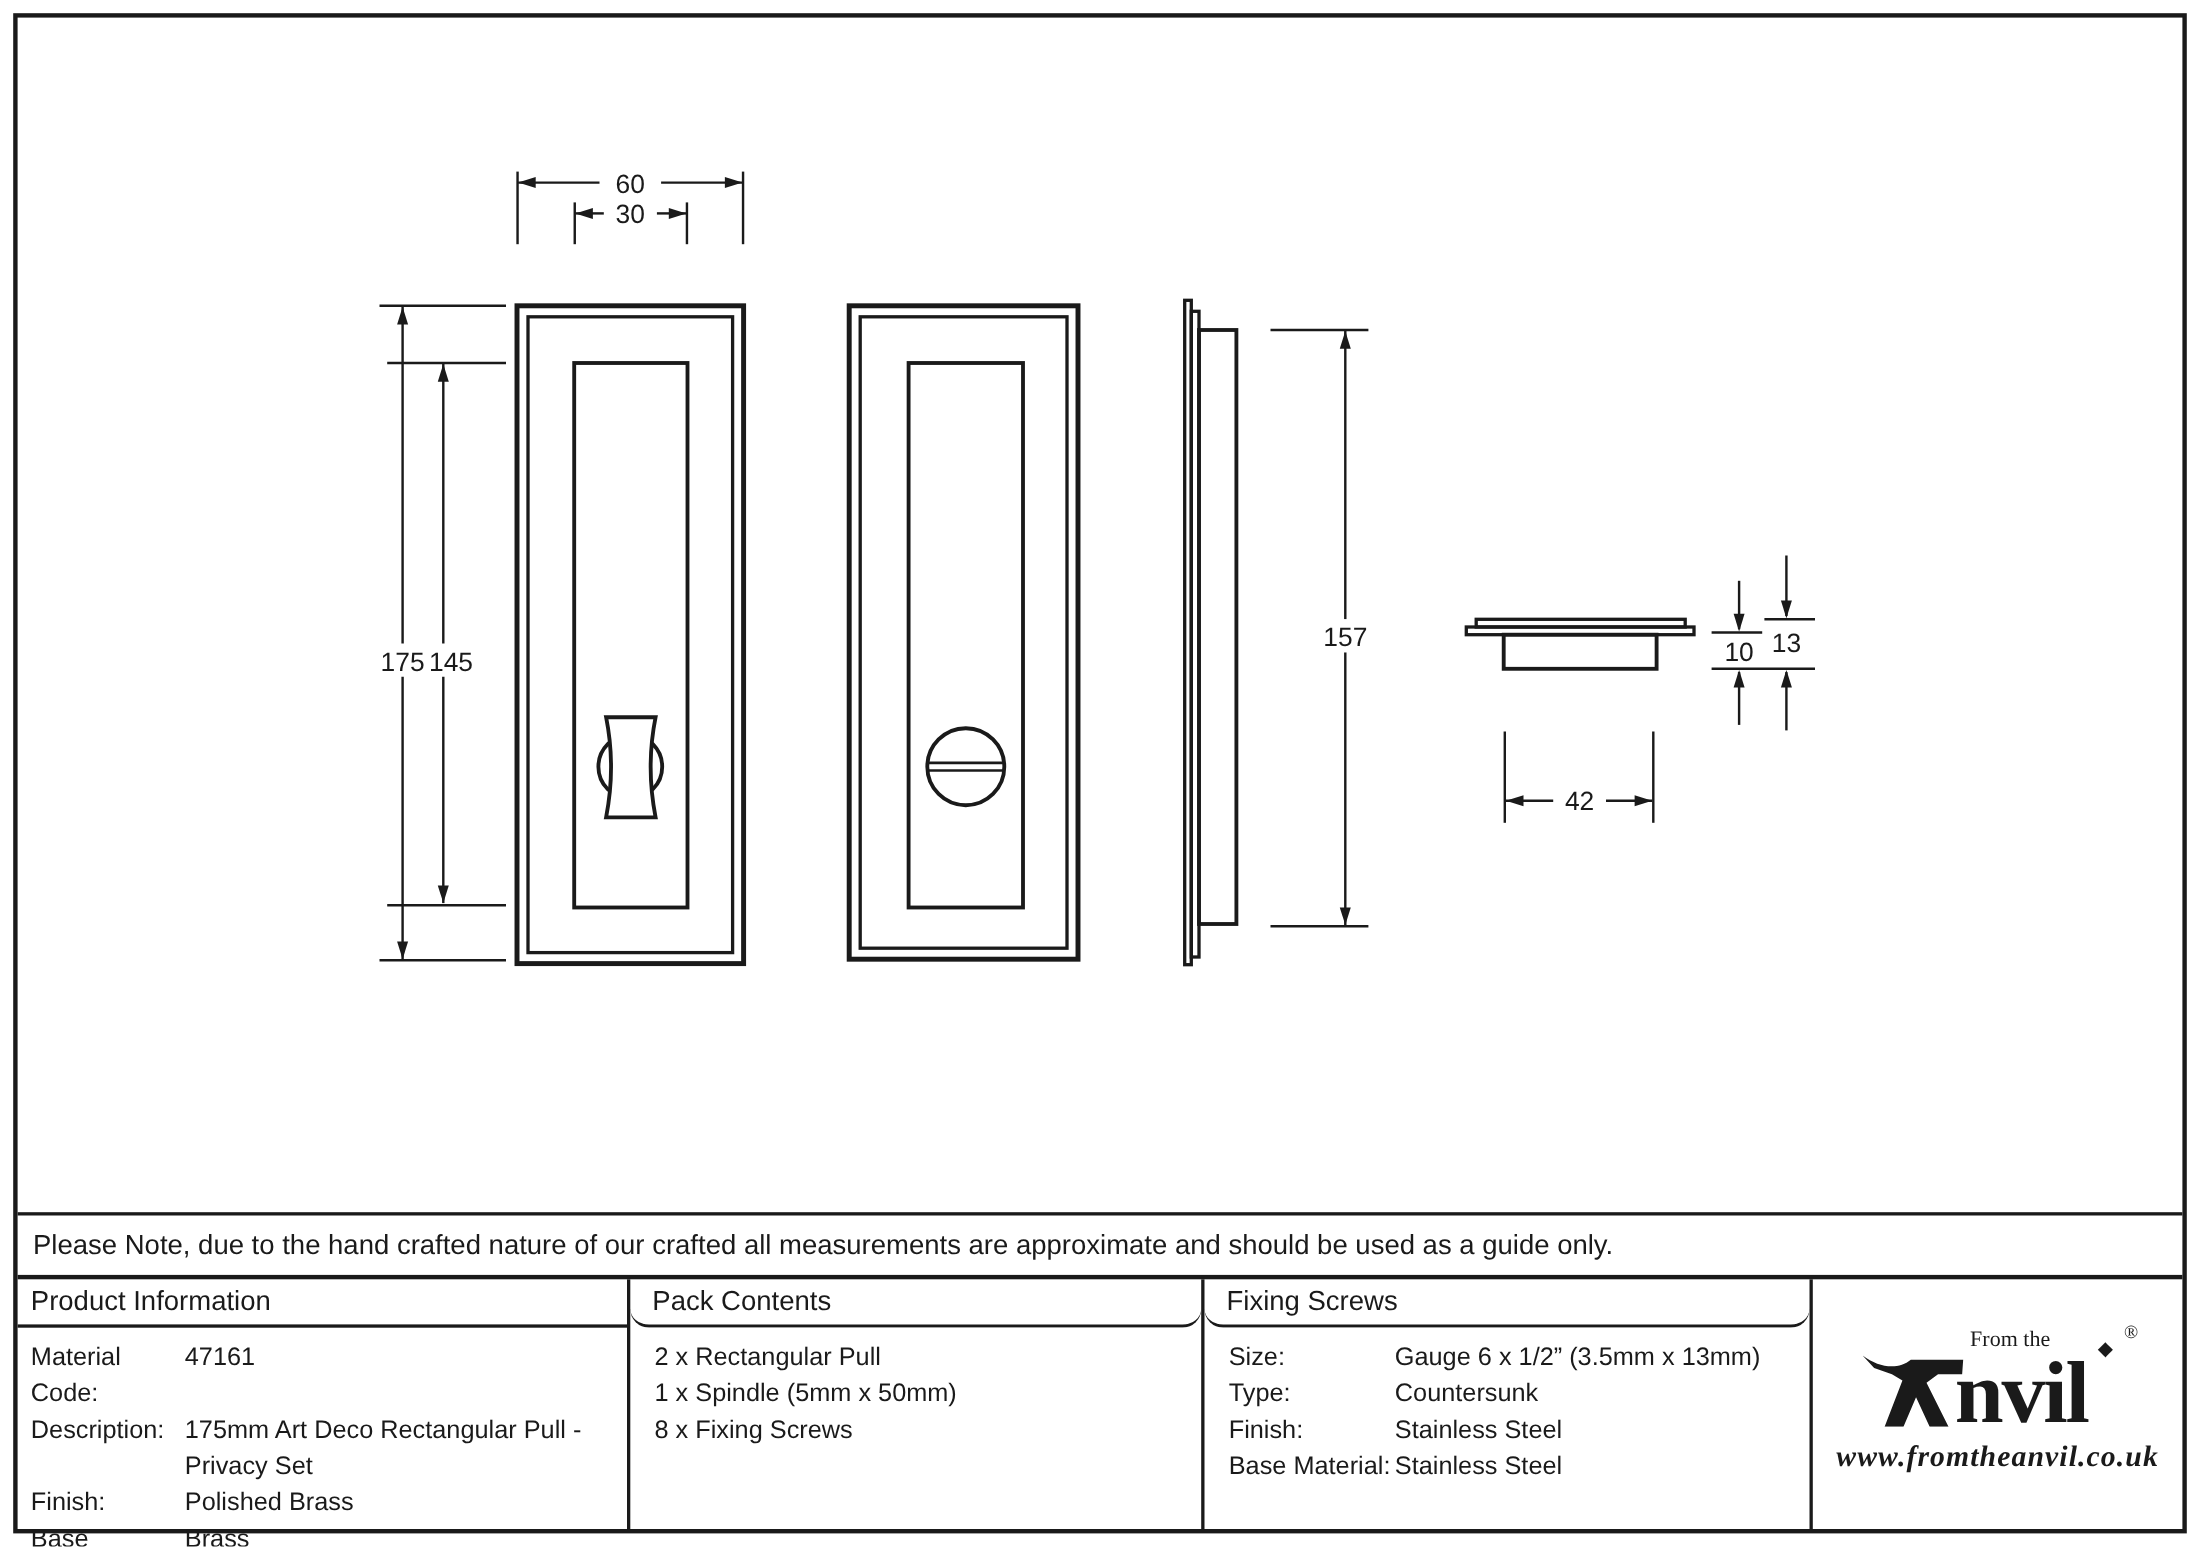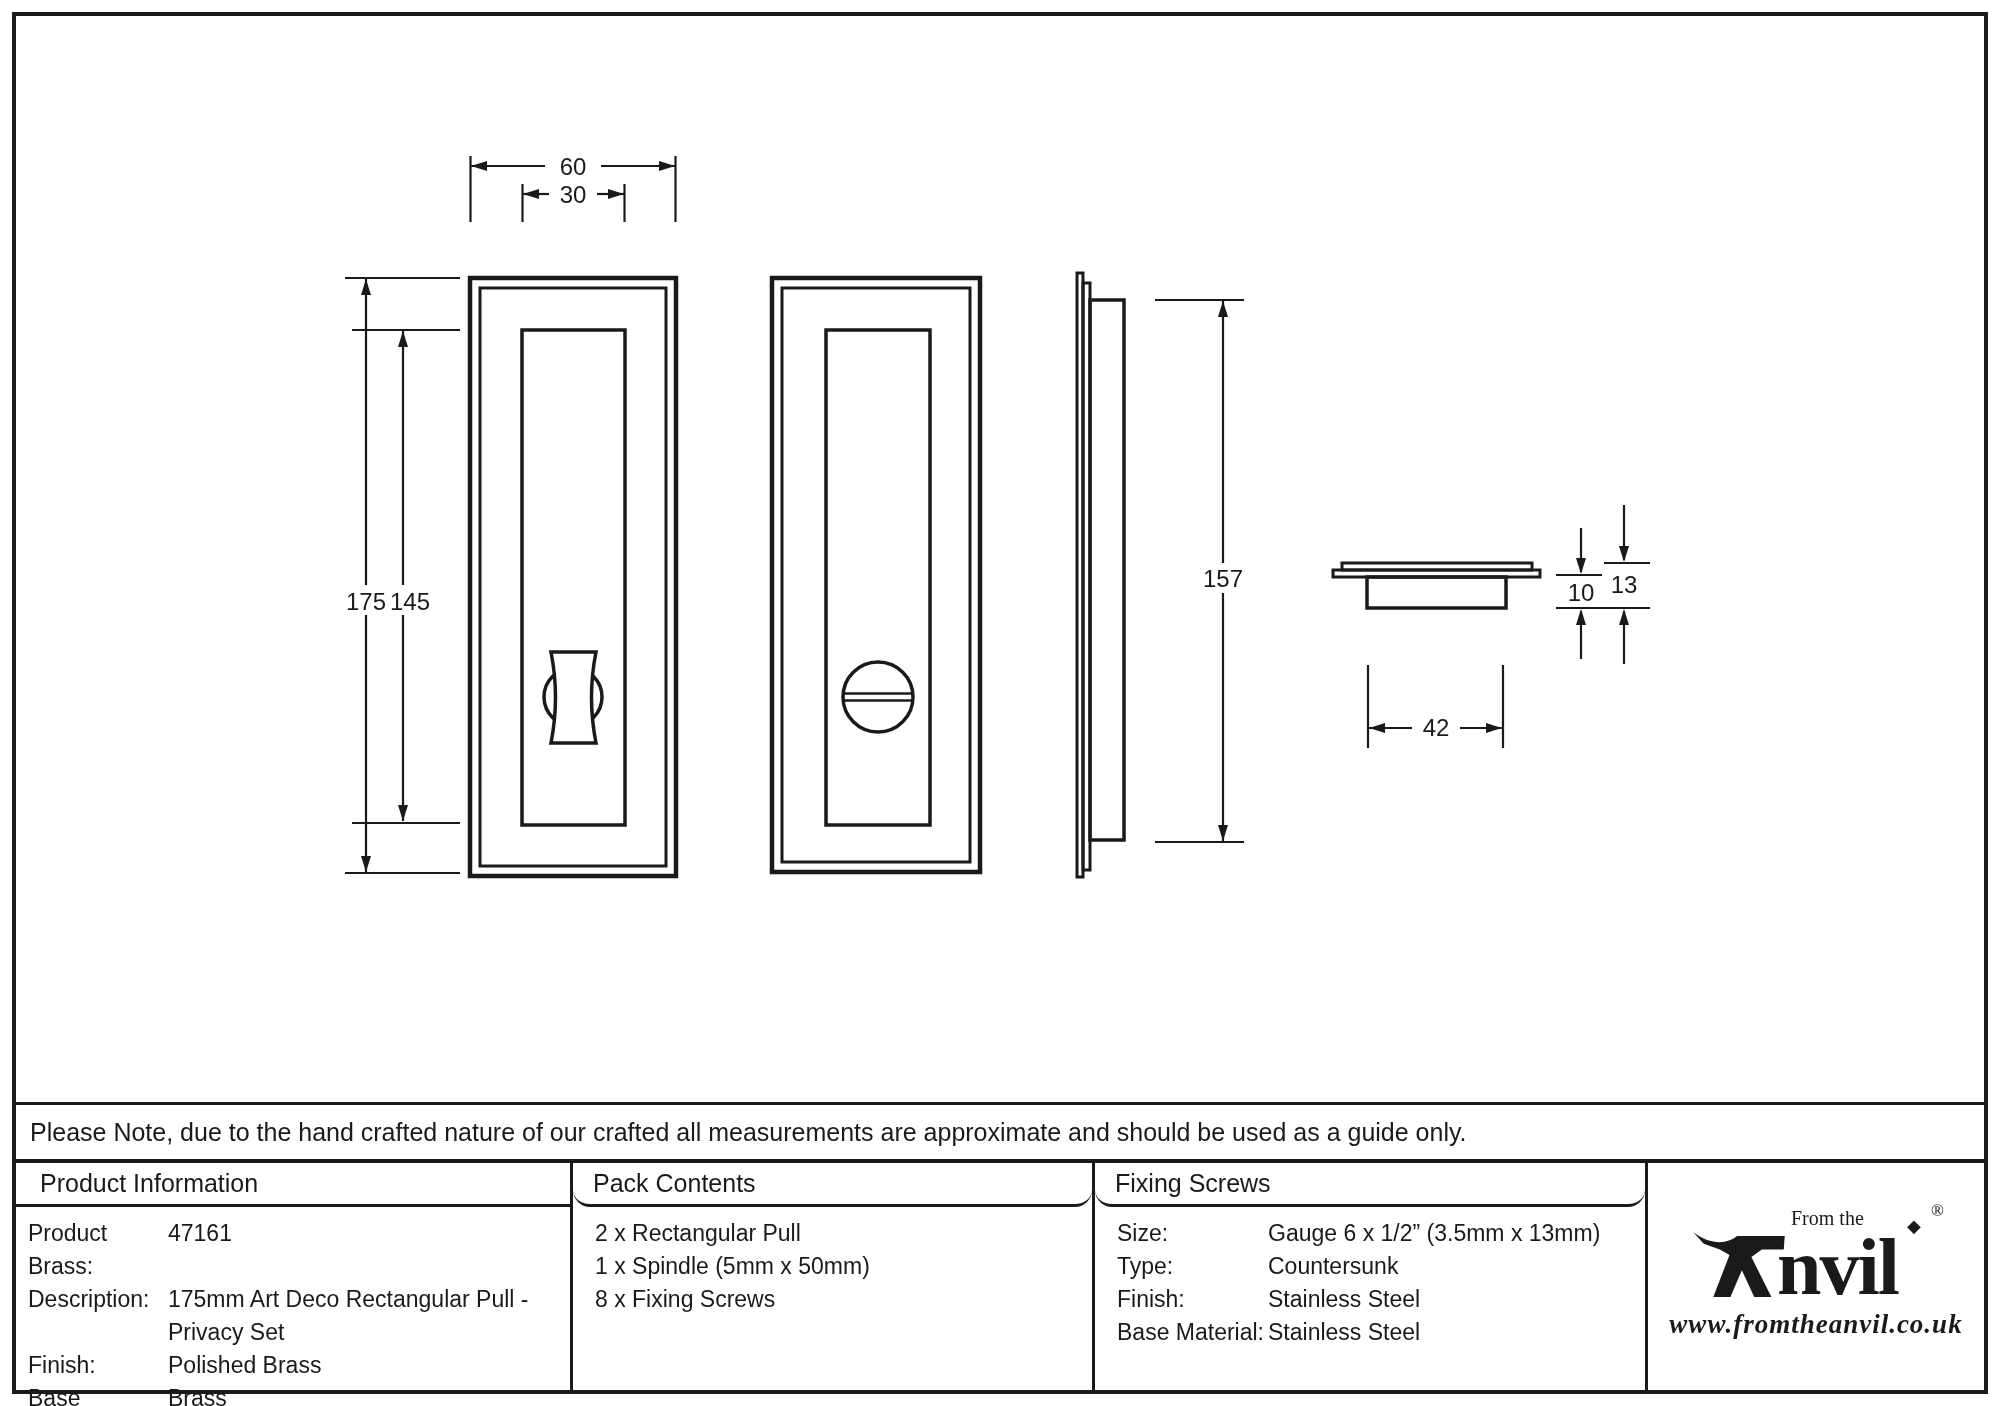--- a/index.html
+++ b/index.html
@@ -26,21 +26,21 @@
     position:absolute;left:16px;top:1163px;width:1968px;height:227px;
     display:flex;box-sizing:border-box;
   }
   .col{box-sizing:border-box;height:100%;}
   .col1{width:554px;}
   .col2{width:522px;border-left:3px solid #1a1a1a;}
   .col3{width:553px;border-left:3px solid #1a1a1a;}
   .col4{width:339px;border-left:3px solid #1a1a1a;}
   .col-header{
     height:44px;border-bottom:3px solid #1a1a1a;box-sizing:border-box;
-    display:flex;align-items:center;font-size:25px;padding-left:24px;
+    display:flex;align-items:center;font-size:25px;padding-left:12px;
   }
   .col2 .col-header,.col3 .col-header{padding-left:20px;border-radius:17px;}
   .col-body{padding:10px 0 0 12px;font-size:23px;line-height:33px;}
   .col2 .col-body,.col3 .col-body{padding-left:22px;}
   .kv-row{display:flex;}
   .col1 .k{width:140px;flex:none;}
   .col3 .k{width:151px;flex:none;}
   .logo-cell{display:flex;flex-direction:column;align-items:center;justify-content:center;}
   .logo-main{position:relative;width:250px;height:86px;}
   .anvil-svg{position:absolute;left:0;bottom:2px;width:96px;height:80px;}
@@ -174,21 +174,21 @@
 <div class="note-row">
   <span>Please Note, due to the hand crafted nature of our crafted all measurements are approximate and should be used as a guide only.</span>
 </div>
 
 <div class="info-table">
 
   <div class="col col1">
     <div class="col-header">Product Information</div>
     <div class="col-body">
       <div class="kv-row">
-        <span class="k">Product Brass:</span>
+        <span class="k">Material Code:</span>
         <span class="v">47161</span>
       </div>
       <div class="kv-row">
         <span class="k">Description:</span>
         <span class="v">175mm Art Deco Rectangular Pull -</span>
       </div>
       <div class="kv-row">
         <span class="k"></span>
         <span class="v">Privacy Set</span>
       </div>

